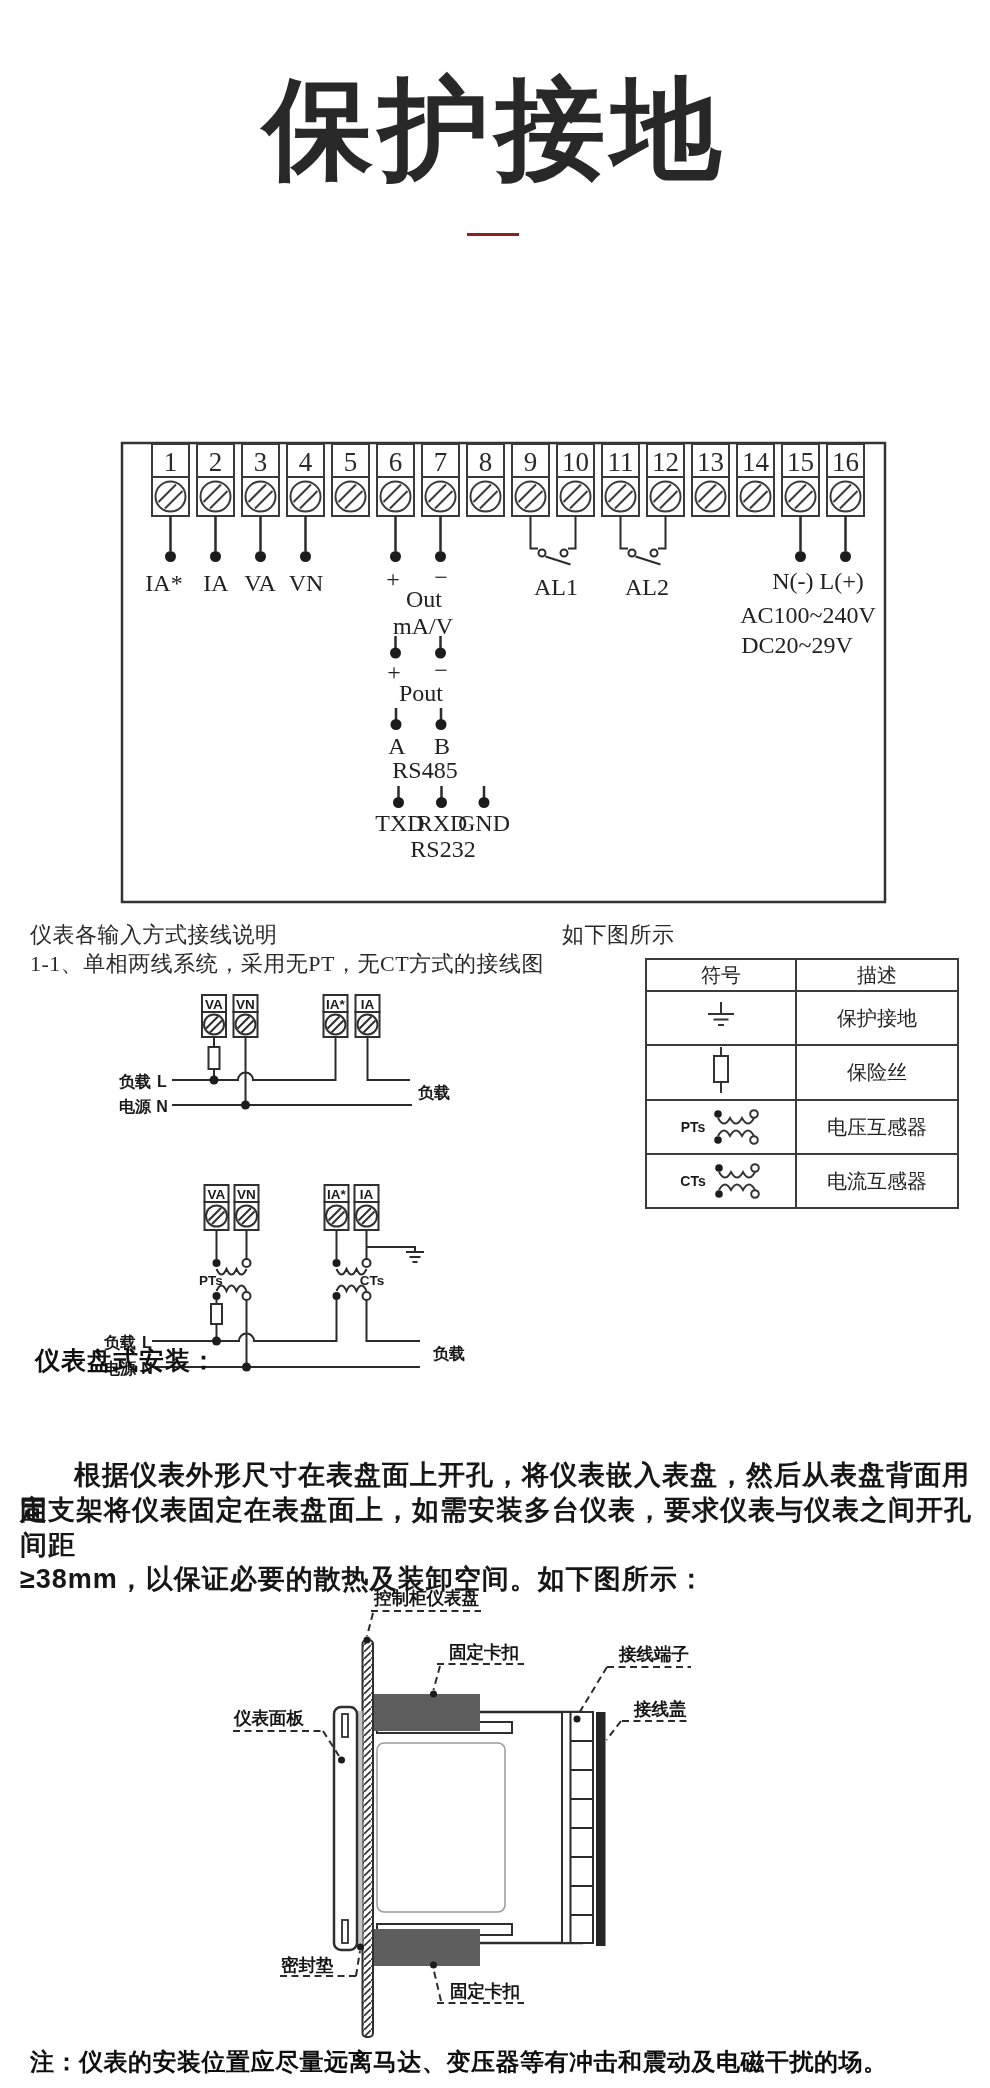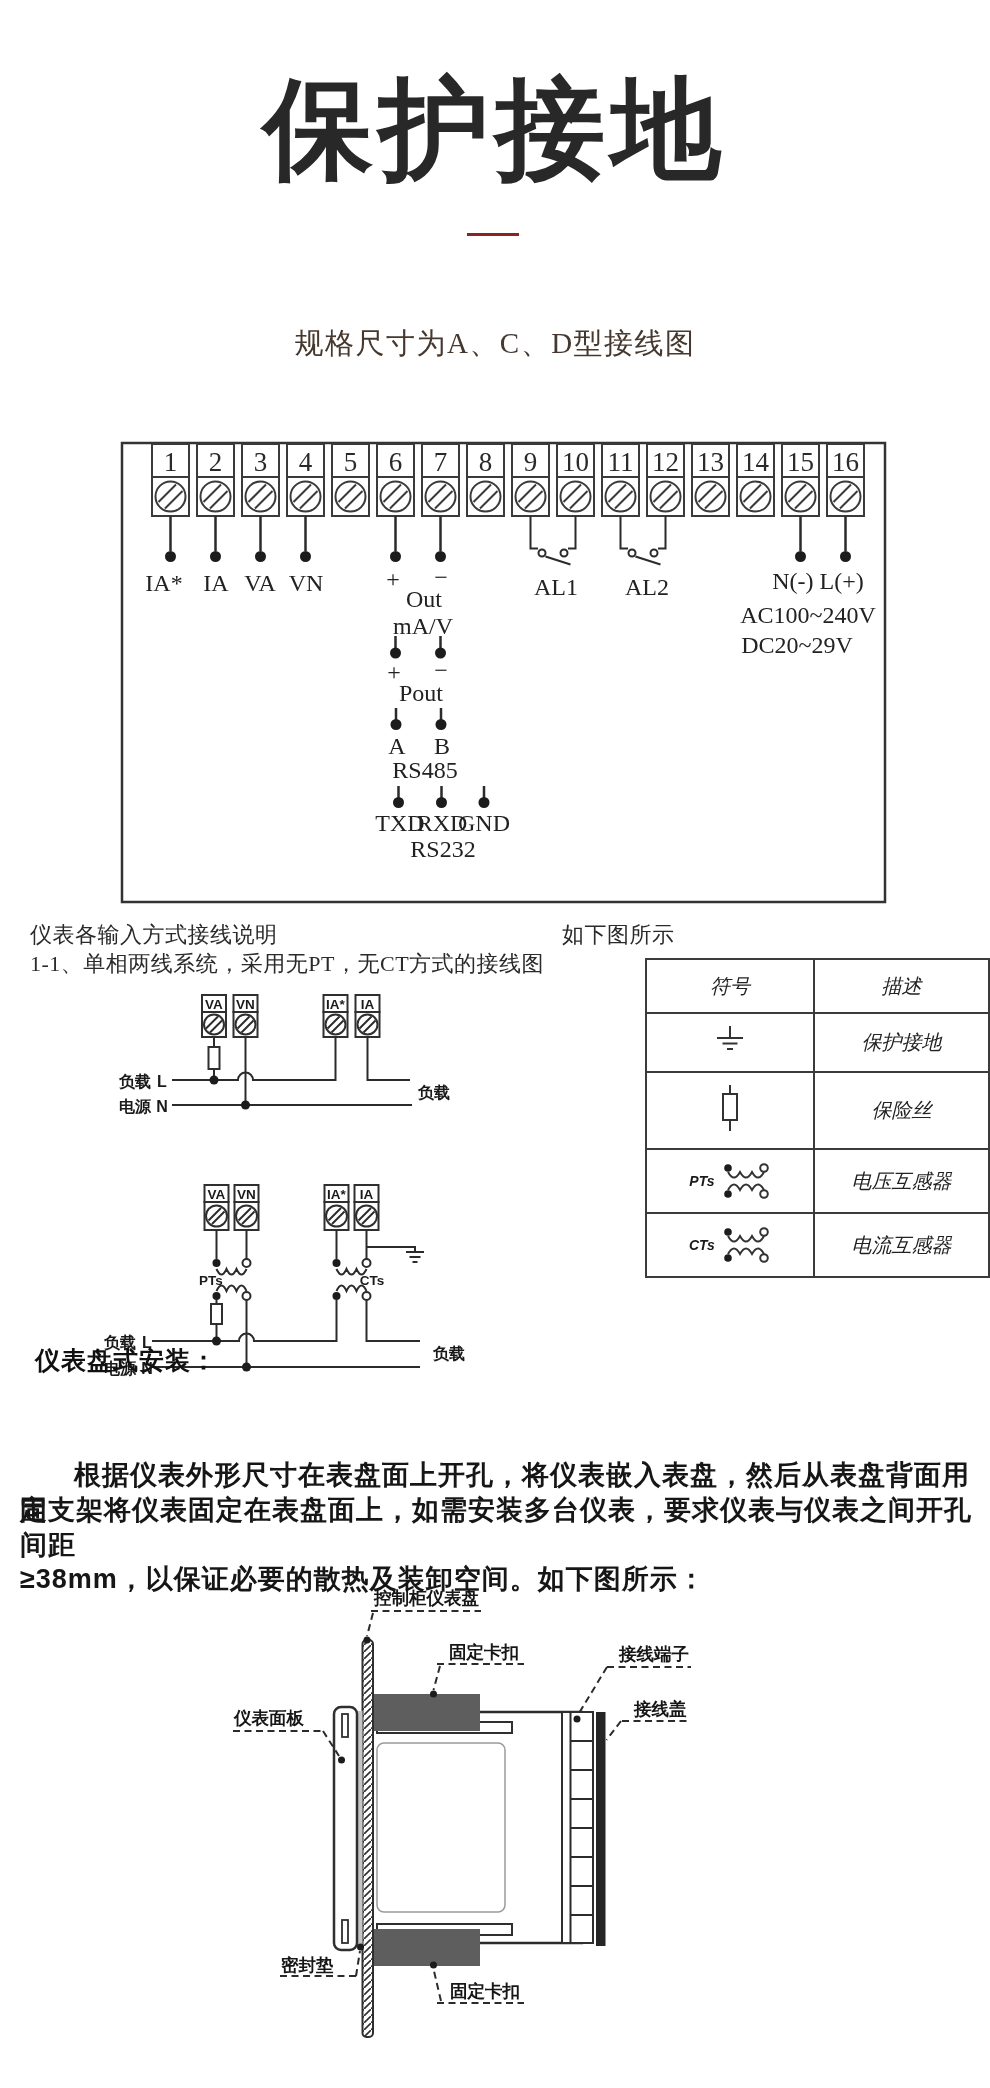--- a/index.html
+++ b/index.html
@@ -14,21 +14,21 @@
             font-family:"Liberation Serif",serif;letter-spacing:1.5px;}
   
   .sechead{font-family:"Liberation Serif",serif;font-size:22px;color:#2a2a2a;letter-spacing:0.5px;}
   #sec-input{top:920px;left:30px;}
   #sec-symbol{top:920px;left:562px;}
   #d11-title{top:949px;left:30px;}
   #d12-title{top:1147px;left:30px;}
   
   #symbol-table{position:absolute;left:645px;top:958px;border-collapse:collapse;background:#fff;}
   #symbol-table th,#symbol-table td{border:2px solid #3b3b3b;text-align:center;vertical-align:middle;
-     font-family:"Liberation Serif",serif;font-size:20px;font-weight:normal;color:#222;padding:12px;font-style:italic;}
+     font-family:"Liberation Serif",serif;font-size:20px;font-weight:normal;color:#222;padding:1px;}
   #symbol-table th{width:146px;height:28px;}
   #symbol-table td.desc{width:158px;}
   #symbol-table tr.r{height:54px;}
   .symcell{display:flex;align-items:center;justify-content:center;gap:6px;}
   .symcell .tlabel{font-family:"Liberation Sans",sans-serif;font-weight:bold;font-size:14px;color:#1a1a1a;}
   .icon-stroke{stroke:#333;stroke-width:2;fill:none;}
   
   #mount-heading{top:1344px;left:35px;font-size:25px;font-weight:bold;color:#111;letter-spacing:1px;}
   .bodyline{left:20px;width:952px;font-size:27px;font-weight:bold;color:#161616;letter-spacing:1px;line-height:35px;}
   #bl1{top:1458px;text-indent:2em;}
@@ -51,21 +51,20 @@
   .clip{fill:#5e5e5e;}
   .bodybox{fill:#fff;stroke:#9a9a9a;stroke-width:1.5;}
 </style>
 </head>
 <body>
 
 <div id="page">
 
   <div id="page-title" class="abs">保护接地</div>
   <div id="title-rule" class="abs"></div>
-  <div id="subtitle" class="abs">规格尺寸为A、C、D型接线图</div>
 
   <div id="sec-input" class="abs sechead">仪表各输入方式接线说明</div>
   <div id="sec-symbol" class="abs sechead">如下图所示</div>
   <div id="d11-title" class="abs sechead">1-1、单相两线系统，采用无PT，无CT方式的接线图</div>
 
   <svg class="abs" style="left:0;top:0;" width="990" height="2088" viewBox="0 0 990 2088">
     <defs>
       <pattern id="hatch" width="7" height="7" patternUnits="userSpaceOnUse">
         <path d="M-1 8 L8 -1" stroke="#2f2f2f" stroke-width="1.6"></path>
       </pattern>
@@ -491,13 +490,14 @@
       <td class="desc">电流互感器</td>
     </tr>
   </tbody>
     </table>
 
   <div id="mount-heading" class="abs">仪表盘式安装：</div>
   <div id="bl1" class="abs bodyline">根据仪表外形尺寸在表盘面上开孔，将仪表嵌入表盘，然后从表盘背面用固</div>
   <div id="bl2" class="abs bodyline">定支架将仪表固定在表盘面上，如需安装多台仪表，要求仪表与仪表之间开孔间距</div>
   <div id="bl3" class="abs bodyline">≥38mm，以保证必要的散热及装卸空间。如下图所示：</div>
 
+  <div id="note" class="abs">注：仪表的安装位置应尽量远离马达、变压器等有冲击和震动及电磁干扰的场。</div>
 </div>
 
 </body></html>

